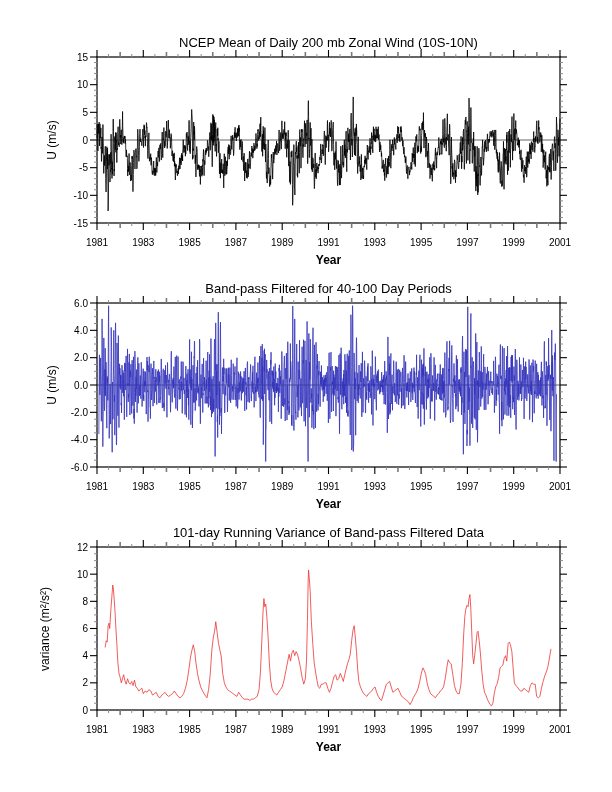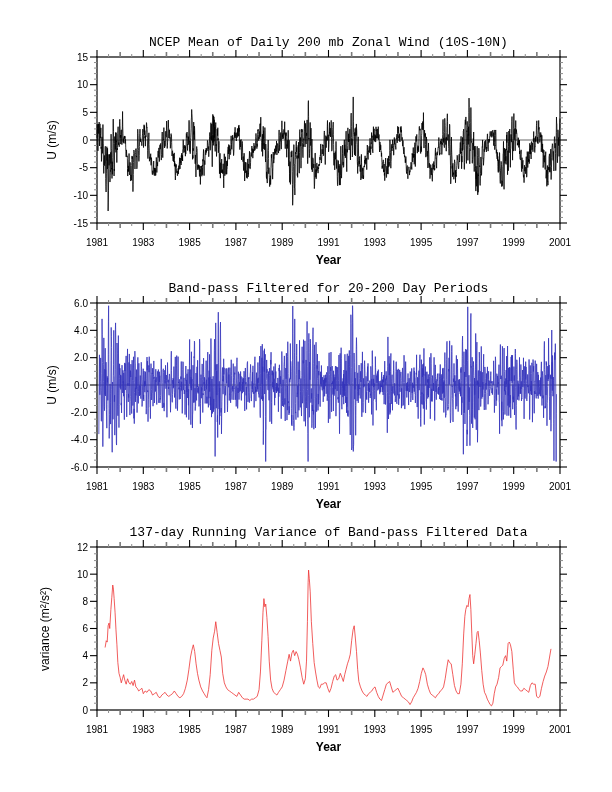--- a/index.html
+++ b/index.html
@@ -1,21 +1,21 @@
 <!DOCTYPE html>
 <html><head>
 <meta charset="utf-8">
 <style>
   html,body{margin:0;padding:0;background:#ffffff;}
   .page{position:relative;width:612px;height:792px;background:#ffffff;overflow:hidden;
         font-family:"Liberation Sans","DejaVu Sans",sans-serif;color:#000;}
   .fig{position:absolute;left:0;width:612px;}
   .fig svg{position:absolute;left:0;top:0;}
   .chart-title{position:absolute;left:97px;width:463px;top:7px;text-align:center;
-        font-size:13px;line-height:15px;color:#000;white-space:nowrap;font-family:Liberation Mono, monospace;}
+        font-size:13px;line-height:15px;color:#000;white-space:nowrap;}
   .xlab{position:absolute;left:97px;width:463px;text-align:center;font-size:12px;color:#000;font-weight:bold;}
   .ylab-box{position:absolute;width:18px;display:flex;align-items:center;justify-content:center;}
   .ylab-box span{display:block;transform:rotate(-90deg);white-space:nowrap;font-size:12px;color:#000;}
 </style>
 </head>
 <body>
 
 <div class="page">
 
   <div class="fig" id="fig0" style="top:28px;height:246px;">
@@ -346,21 +346,21 @@
         <text x="88" y="196.5" text-anchor="end" font-size="10" fill="#000">-6.0</text>
         <text x="88" y="169.16666666666666" text-anchor="end" font-size="10" fill="#000">-4.0</text>
         <text x="88" y="141.83333333333334" text-anchor="end" font-size="10" fill="#000">-2.0</text>
         <text x="88" y="114.5" text-anchor="end" font-size="10" fill="#000">0.0</text>
         <text x="88" y="87.16666666666667" text-anchor="end" font-size="10" fill="#000">2.0</text>
         <text x="88" y="59.833333333333314" text-anchor="end" font-size="10" fill="#000">4.0</text>
         <text x="88" y="32.5" text-anchor="end" font-size="10" fill="#000">6.0</text>
         <line x1="97" y1="111" x2="560" y2="111" stroke="#000" stroke-width="0.6"></line>
         <path d="M98.85 160.09L99.05 122.13L99.25 94.72L99.45 80.85L99.65 110.02L99.85 120.79L100.05 113.28L100.25 107.41L100.44 98.97L100.64 83.92L100.84 113.29L101.04 122.27L101.24 146.55L101.44 147.24L101.64 116.93L101.84 99.83L102.04 44.89L102.24 60.32L102.44 88.48L102.63 135.96L102.83 172.64L103.03 147.64L103.23 135.12L103.43 107.76L103.63 90.41L103.83 63.88L104.03 87.80L104.23 127.11L104.43 136.71L104.63 132.75L104.82 95.16L105.02 120.57L105.22 74.20L105.42 122.01L105.62 95.99L105.82 110.69L106.02 88.18L106.22 100.02L106.42 135.83L106.62 142.93L106.82 154.18L107.01 130.57L107.21 102.32L107.41 108.25L107.61 103.98L107.81 126.37L108.01 111.41L108.21 87.80L108.41 47.57L108.61 31.73L108.81 80.34L109.00 134.64L109.20 164.41L109.40 152.74L109.60 140.27L109.80 124.03L110.00 109.93L110.20 112.72L110.40 128.71L110.60 150.10L110.80 119.50L111.00 86.29L111.19 53.42L111.39 62.67L111.59 73.51L111.79 115.56L111.99 155.66L112.19 178.26L112.39 110.52L112.59 108.05L112.79 110.19L112.99 145.30L113.19 112.80L113.38 101.23L113.58 90.67L113.78 56.34L113.98 101.10L114.18 102.55L114.38 127.71L114.58 121.23L114.78 161.13L114.98 145.87L115.18 95.43L115.38 55.27L115.57 48.88L115.77 63.73L115.97 106.65L116.17 138.03L116.37 168.99L116.57 171.07L116.77 135.94L116.97 69.01L117.17 71.09L117.37 79.21L117.57 132.09L117.76 140.96L117.96 141.78L118.16 104.31L118.36 61.57L118.56 88.19L118.76 129.98L118.96 153.59L119.16 130.43L119.36 104.76L119.56 89.81L119.75 100.86L119.95 94.23L120.15 113.62L120.35 106.28L120.55 100.82L120.75 115.42L120.95 101.44L121.15 131.16L121.35 128.84L121.55 138.93L121.75 114.93L121.94 91.14L122.14 91.62L122.34 109.44L122.54 109.67L122.74 118.91L122.94 96.30L123.14 109.46L123.34 107.24L123.54 122.21L123.74 98.91L123.94 115.73L124.13 124.58L124.33 145.66L124.53 119.84L124.73 88.91L124.93 97.05L125.13 89.57L125.33 115.95L125.53 115.09L125.73 113.65L125.93 88.18L126.13 81.90L126.32 119.37L126.52 129.86L126.72 142.90L126.92 130.85L127.12 119.03L127.32 88.68L127.52 74.92L127.72 111.63L127.92 109.29L128.12 125.28L128.32 127.92L128.51 119.88L128.71 123.54L128.91 88.39L129.11 112.00L129.31 79.95L129.51 108.62L129.71 120.95L129.91 141.10L130.11 127.29L130.31 122.60L130.51 96.58L130.70 103.00L130.90 90.18L131.10 96.22L131.30 103.88L131.50 134.18L131.70 139.56L131.90 113.08L132.10 86.20L132.30 93.01L132.50 106.27L132.69 106.81L132.89 131.59L133.09 108.34L133.29 94.25L133.49 82.81L133.69 106.33L133.89 144.38L134.09 134.84L134.29 149.65L134.49 118.34L134.69 108.81L134.88 77.15L135.08 88.14L135.28 89.26L135.48 127.91L135.68 113.76L135.88 121.44L136.08 102.88L136.28 114.71L136.48 95.60L136.68 111.85L136.88 124.81L137.07 138.61L137.27 128.65L137.47 112.92L137.67 89.19L137.87 83.35L138.07 107.50L138.27 129.37L138.47 117.27L138.67 111.93L138.87 89.27L139.07 106.62L139.26 110.20L139.46 121.90L139.66 120.17L139.86 111.49L140.06 120.96L140.26 101.53L140.46 111.69L140.66 121.74L140.86 124.70L141.06 101.22L141.26 88.27L141.45 92.69L141.65 94.96L141.85 110.57L142.05 132.49L142.25 129.21L142.45 116.94L142.65 110.53L142.85 105.82L143.05 100.44L143.25 94.74L143.45 125.10L143.64 120.91L143.84 126.98L144.04 97.12L144.24 102.11L144.44 112.37L144.64 107.65L144.84 118.18L145.04 106.91L145.24 111.62L145.44 97.67L145.63 111.41L145.83 111.28L146.03 120.36L146.23 140.14L146.43 134.60L146.63 104.94L146.83 85.86L147.03 83.05L147.23 96.11L147.43 87.13L147.63 118.08L147.82 116.38L148.02 147.66L148.22 134.71L148.42 125.85L148.62 116.86L148.82 91.38L149.02 98.20L149.22 82.70L149.42 92.91L149.62 93.50L149.82 109.11L150.01 133.05L150.21 133.67L150.41 144.64L150.61 122.89L150.81 100.60L151.01 89.63L151.21 97.20L151.41 115.49L151.61 125.96L151.81 119.20L152.01 118.59L152.20 99.12L152.40 99.90L152.60 94.21L152.80 119.01L153.00 132.20L153.20 127.31L153.40 102.66L153.60 100.87L153.80 86.93L154.00 104.76L154.20 102.80L154.39 128.98L154.59 126.98L154.79 110.92L154.99 105.53L155.19 107.10L155.39 117.56L155.59 115.02L155.79 95.23L155.99 108.11L156.19 103.28L156.38 117.80L156.58 126.81L156.78 130.53L156.98 112.02L157.18 107.38L157.38 97.40L157.58 98.71L157.78 100.98L157.98 111.28L158.18 108.50L158.38 95.52L158.57 115.08L158.77 128.87L158.97 124.45L159.17 121.06L159.37 97.75L159.57 107.93L159.77 101.69L159.97 128.90L160.17 124.14L160.37 125.42L160.57 121.59L160.76 106.93L160.96 96.84L161.16 84.89L161.36 85.15L161.56 95.29L161.76 110.72L161.96 122.08L162.16 127.92L162.36 134.03L162.56 120.06L162.76 108.20L162.95 96.18L163.15 95.70L163.35 94.78L163.55 98.72L163.75 133.38L163.95 128.92L164.15 137.15L164.35 129.38L164.55 105.55L164.75 96.28L164.95 106.30L165.14 109.54L165.34 104.11L165.54 91.29L165.74 106.65L165.94 114.73L166.14 103.19L166.34 101.05L166.54 106.25L166.74 128.98L166.94 143.31L167.14 126.08L167.33 108.48L167.53 88.57L167.73 101.45L167.93 105.83L168.13 108.52L168.33 105.77L168.53 114.97L168.73 113.13L168.93 120.16L169.13 121.27L169.32 100.15L169.52 99.98L169.72 102.74L169.92 108.68L170.12 117.11L170.32 123.46L170.52 138.24L170.72 128.00L170.92 112.19L171.12 83.53L171.32 77.23L171.51 96.73L171.71 111.47L171.91 119.71L172.11 127.35L172.31 128.31L172.51 120.58L172.71 106.14L172.91 109.78L173.11 104.09L173.31 114.22L173.51 105.08L173.70 113.06L173.90 92.60L174.10 115.57L174.30 118.69L174.50 123.47L174.70 118.16L174.90 105.28L175.10 94.39L175.30 82.89L175.50 118.03L175.70 131.88L175.89 134.64L176.09 119.08L176.29 107.05L176.49 91.78L176.69 81.59L176.89 101.02L177.09 113.83L177.29 131.16L177.49 136.62L177.69 124.05L177.89 113.78L178.08 82.63L178.28 102.37L178.48 108.91L178.68 107.94L178.88 115.30L179.08 113.50L179.28 125.43L179.48 105.66L179.68 105.26L179.88 106.03L180.07 119.56L180.27 125.04L180.47 113.60L180.67 106.36L180.87 102.53L181.07 105.13L181.27 87.50L181.47 116.43L181.67 107.72L181.87 118.84L182.07 123.96L182.26 139.38L182.46 129.01L182.66 95.22L182.86 87.66L183.06 88.66L183.26 88.52L183.46 116.17L183.66 115.92L183.86 110.18L184.06 103.83L184.26 119.96L184.45 116.26L184.65 117.19L184.85 116.63L185.05 140.63L185.25 112.48L185.45 107.81L185.65 100.53L185.85 92.01L186.05 107.71L186.25 108.02L186.45 143.26L186.64 105.91L186.84 117.93L187.04 99.74L187.24 118.77L187.44 123.97L187.64 110.33L187.84 97.70L188.04 95.29L188.24 97.50L188.44 131.25L188.64 115.24L188.83 145.70L189.03 120.89L189.23 109.45L189.43 91.37L189.63 65.45L189.83 109.93L190.03 100.15L190.23 95.50L190.43 104.71L190.63 116.90L190.83 150.66L191.02 103.15L191.22 113.98L191.42 77.76L191.62 116.17L191.82 107.10L192.02 105.23L192.22 124.04L192.42 154.02L192.62 140.95L192.82 137.17L193.01 91.21L193.21 106.28L193.41 108.76L193.61 128.67L193.81 106.98L194.01 82.56L194.21 83.83L194.41 67.17L194.61 68.83L194.81 128.41L195.01 114.10L195.20 136.55L195.40 132.75L195.60 132.09L195.80 120.57L196.00 99.02L196.20 118.91L196.40 122.94L196.60 126.42L196.80 99.47L197.00 92.81L197.20 103.85L197.39 113.03L197.59 86.26L197.79 118.44L197.99 113.94L198.19 119.57L198.39 112.46L198.59 113.77L198.79 119.61L198.99 132.41L199.19 128.73L199.39 97.06L199.58 65.17L199.78 69.62L199.98 103.39L200.18 135.81L200.38 149.78L200.58 129.54L200.78 103.68L200.98 100.64L201.18 103.63L201.38 124.22L201.58 113.44L201.77 116.41L201.97 102.46L202.17 89.92L202.37 105.21L202.57 113.90L202.77 138.53L202.97 119.35L203.17 121.09L203.37 100.67L203.57 84.14L203.77 98.39L203.96 110.32L204.16 108.01L204.36 116.75L204.56 103.26L204.76 117.07L204.96 117.34L205.16 129.44L205.36 121.20L205.56 114.80L205.76 106.97L205.95 103.48L206.15 86.68L206.35 115.33L206.55 105.75L206.75 129.39L206.95 122.70L207.15 129.38L207.35 100.04L207.55 89.97L207.75 78.09L207.95 97.99L208.14 125.54L208.34 133.34L208.54 132.10L208.74 103.51L208.94 124.19L209.14 96.68L209.34 111.91L209.54 80.30L209.74 117.61L209.94 102.91L210.14 131.27L210.33 122.77L210.53 136.07L210.73 106.65L210.93 64.52L211.13 80.09L211.33 113.72L211.53 143.11L211.73 106.90L211.93 105.00L212.13 106.42L212.33 118.98L212.52 139.44L212.72 113.93L212.92 107.65L213.12 102.24L213.32 113.22L213.52 137.75L213.72 124.91L213.92 135.37L214.12 118.99L214.32 76.34L214.52 65.20L214.71 68.55L214.91 125.18L215.11 182.44L215.31 128.91L215.51 116.09L215.71 48.89L215.91 96.17L216.11 90.54L216.31 134.24L216.51 118.69L216.70 96.72L216.90 121.10L217.10 90.15L217.30 147.93L217.50 141.34L217.70 163.53L217.90 107.85L218.10 66.86L218.30 38.19L218.50 88.87L218.70 118.24L218.89 133.56L219.09 135.14L219.29 107.33L219.49 150.60L219.69 113.89L219.89 141.98L220.09 90.31L220.29 54.51L220.49 48.04L220.69 83.22L220.89 103.06L221.08 138.44L221.28 134.02L221.48 159.90L221.68 143.69L221.88 127.75L222.08 119.81L222.28 98.88L222.48 93.50L222.68 106.80L222.88 105.47L223.08 120.19L223.27 101.91L223.47 107.36L223.67 84.79L223.87 100.45L224.07 93.77L224.27 113.67L224.47 119.16L224.67 138.92L224.87 137.27L225.07 112.07L225.27 112.33L225.46 120.23L225.66 121.30L225.86 94.96L226.06 94.43L226.26 104.73L226.46 106.34L226.66 109.37L226.86 94.44L227.06 113.83L227.26 126.48L227.46 137.91L227.65 131.52L227.85 105.30L228.05 98.89L228.25 98.00L228.45 93.72L228.65 113.21L228.85 100.57L229.05 110.20L229.25 126.52L229.45 119.87L229.64 120.35L229.84 93.61L230.04 97.44L230.24 113.78L230.44 123.90L230.64 128.80L230.84 106.37L231.04 97.78L231.24 85.74L231.44 101.27L231.64 116.21L231.83 119.68L232.03 125.66L232.23 113.72L232.43 114.64L232.63 111.87L232.83 117.41L233.03 108.51L233.23 89.64L233.43 103.48L233.63 115.24L233.83 125.84L234.02 114.34L234.22 114.83L234.42 106.88L234.62 98.70L234.82 100.39L235.02 92.43L235.22 118.52L235.42 120.91L235.62 125.72L235.82 123.20L236.02 112.21L236.21 132.44L236.41 110.55L236.61 103.99L236.81 88.45L237.01 83.78L237.21 105.94L237.41 110.23L237.61 134.38L237.81 130.79L238.01 113.90L238.21 119.02L238.40 97.73L238.60 102.04L238.80 105.33L239.00 125.55L239.20 114.14L239.40 109.32L239.60 108.27L239.80 117.75L240.00 99.64L240.20 116.01L240.39 116.72L240.59 97.49L240.79 104.47L240.99 102.27L241.19 121.87L241.39 126.44L241.59 115.37L241.79 109.46L241.99 103.37L242.19 110.38L242.39 119.18L242.58 108.05L242.78 115.73L242.98 104.72L243.18 110.74L243.38 117.82L243.58 104.20L243.78 109.54L243.98 97.16L244.18 97.89L244.38 106.19L244.58 127.84L244.77 136.93L244.97 118.12L245.17 103.64L245.37 93.97L245.57 103.47L245.77 110.27L245.97 108.16L246.17 121.36L246.37 112.84L246.57 135.39L246.77 114.97L246.96 114.03L247.16 90.25L247.36 88.34L247.56 87.56L247.76 108.63L247.96 127.87L248.16 125.63L248.36 118.83L248.56 103.82L248.76 105.12L248.96 103.10L249.15 118.38L249.35 128.67L249.55 124.20L249.75 124.07L249.95 113.25L250.15 99.53L250.35 98.06L250.55 90.41L250.75 95.53L250.95 100.97L251.15 115.54L251.34 127.10L251.54 120.44L251.74 119.86L251.94 114.22L252.14 107.31L252.34 115.00L252.54 98.23L252.74 118.18L252.94 91.80L253.14 110.27L253.33 109.74L253.53 117.59L253.73 119.88L253.93 117.60L254.13 133.38L254.33 126.35L254.53 111.70L254.73 87.67L254.93 82.76L255.13 101.96L255.33 108.87L255.52 118.39L255.72 112.70L255.92 127.10L256.12 115.75L256.32 117.47L256.52 98.65L256.72 112.07L256.92 111.80L257.12 117.64L257.32 116.55L257.52 104.67L257.71 115.12L257.91 88.51L258.11 108.81L258.31 103.73L258.51 120.08L258.71 120.03L258.91 119.81L259.11 123.47L259.31 100.33L259.51 82.14L259.71 92.77L259.90 123.08L260.10 140.06L260.30 143.65L260.50 112.66L260.70 99.73L260.90 72.07L261.10 108.43L261.30 121.73L261.50 125.16L261.70 120.43L261.90 83.76L262.09 109.94L262.29 70.17L262.49 126.75L262.69 92.72L262.89 125.12L263.09 122.54L263.29 170.65L263.49 156.45L263.69 86.29L263.89 86.15L264.08 76.57L264.28 97.69L264.48 74.74L264.68 120.04L264.88 88.88L265.08 83.70L265.28 80.26L265.48 142.79L265.68 187.53L265.88 155.61L266.08 155.55L266.27 106.39L266.47 104.05L266.67 85.95L266.87 98.70L267.07 95.19L267.27 98.68L267.47 99.63L267.67 111.55L267.87 115.62L268.07 116.19L268.27 110.45L268.46 97.54L268.66 108.92L268.86 117.57L269.06 126.32L269.26 99.60L269.46 94.10L269.66 101.59L269.86 147.72L270.06 145.91L270.26 117.88L270.46 109.16L270.65 85.97L270.85 90.39L271.05 78.20L271.25 111.47L271.45 128.43L271.65 149.83L271.85 125.79L272.05 96.46L272.25 101.18L272.45 97.11L272.65 113.29L272.84 107.85L273.04 115.32L273.24 113.71L273.44 98.58L273.64 117.89L273.84 92.48L274.04 111.67L274.24 118.31L274.44 119.47L274.64 131.24L274.84 104.68L275.03 123.90L275.23 89.57L275.43 103.19L275.63 104.55L275.83 97.49L276.03 116.44L276.23 112.99L276.43 118.94L276.63 108.98L276.83 118.08L277.02 116.44L277.22 111.67L277.42 109.71L277.62 116.90L277.82 103.96L278.02 107.70L278.22 118.09L278.42 137.78L278.62 113.72L278.82 122.66L279.02 94.03L279.21 97.16L279.41 90.76L279.61 108.61L279.81 119.04L280.01 96.46L280.21 104.10L280.41 110.07L280.61 102.32L280.81 109.91L281.01 120.57L281.21 144.73L281.40 129.99L281.60 113.71L281.80 77.51L282.00 86.78L282.20 117.26L282.40 131.97L282.60 126.42L282.80 112.16L283.00 105.81L283.20 107.54L283.40 128.71L283.59 132.77L283.79 103.74L283.99 90.71L284.19 87.64L284.39 81.92L284.59 92.38L284.79 130.64L284.99 124.36L285.19 146.98L285.39 125.21L285.59 110.07L285.78 94.02L285.98 104.80L286.18 104.52L286.38 79.16L286.58 109.46L286.78 113.23L286.98 146.08L287.18 111.76L287.38 136.17L287.58 82.27L287.78 67.71L287.97 79.18L288.17 99.34L288.37 128.76L288.57 127.46L288.77 136.66L288.97 140.95L289.17 132.31L289.37 139.23L289.57 104.62L289.77 108.18L289.96 103.58L290.16 102.94L290.36 69.53L290.56 105.28L290.76 87.34L290.96 91.57L291.16 97.31L291.36 134.71L291.56 150.60L291.76 141.05L291.96 151.88L292.15 129.02L292.35 110.92L292.55 85.26L292.75 31.98L292.95 59.57L293.15 91.11L293.35 140.75L293.55 146.37L293.75 153.98L293.95 156.51L294.15 153.41L294.34 96.10L294.54 78.77L294.74 44.93L294.94 83.04L295.14 105.14L295.34 129.35L295.54 139.08L295.74 137.90L295.94 145.70L296.14 123.27L296.34 100.43L296.53 81.54L296.73 69.97L296.93 92.68L297.13 123.15L297.33 118.79L297.53 119.98L297.73 111.53L297.93 143.43L298.13 87.61L298.33 108.55L298.53 109.08L298.72 126.52L298.92 136.31L299.12 95.96L299.32 105.08L299.52 66.29L299.72 97.08L299.92 96.91L300.12 121.56L300.32 133.40L300.52 117.51L300.71 109.34L300.91 104.51L301.11 115.09L301.31 135.53L301.51 142.06L301.71 111.56L301.91 101.27L302.11 72.74L302.31 117.79L302.51 129.20L302.71 127.35L302.90 120.01L303.10 86.41L303.30 89.32L303.50 65.70L303.70 115.50L303.90 133.34L304.10 147.35L304.30 130.88L304.50 104.92L304.70 89.19L304.90 66.83L305.09 103.07L305.29 122.35L305.49 152.23L305.69 123.16L305.89 108.32L306.09 85.97L306.29 117.66L306.49 127.29L306.69 134.02L306.89 76.68L307.09 47.39L307.28 92.15L307.48 115.67L307.68 145.25L307.88 159.45L308.08 187.53L308.28 136.10L308.48 121.28L308.68 68.61L308.88 59.36L309.08 78.47L309.28 143.32L309.47 142.96L309.67 87.99L309.87 105.72L310.07 91.44L310.27 65.10L310.47 69.25L310.67 88.84L310.87 128.64L311.07 118.10L311.27 114.36L311.47 124.55L311.66 119.28L311.86 153.75L312.06 149.25L312.26 131.07L312.46 137.02L312.66 74.92L312.86 60.22L313.06 53.73L313.26 89.42L313.46 140.41L313.65 135.85L313.85 155.22L314.05 124.36L314.25 96.08L314.45 70.83L314.65 92.26L314.85 105.06L315.05 122.69L315.25 136.47L315.45 153.94L315.65 129.11L315.84 95.11L316.04 68.21L316.24 98.87L316.44 123.78L316.64 137.68L316.84 128.13L317.04 91.40L317.24 94.65L317.44 80.01L317.64 104.50L317.84 106.24L318.03 136.38L318.23 119.96L318.43 130.17L318.63 97.00L318.83 101.30L319.03 87.12L319.23 110.38L319.43 111.81L319.63 117.04L319.83 126.39L320.03 132.29L320.22 132.67L320.42 110.97L320.62 97.75L320.82 110.07L321.02 100.85L321.22 112.47L321.42 91.49L321.62 101.92L321.82 111.28L322.02 114.46L322.22 116.23L322.41 103.13L322.61 108.88L322.81 117.30L323.01 118.14L323.21 127.87L323.41 123.37L323.61 106.02L323.81 115.15L324.01 101.27L324.21 114.77L324.40 104.68L324.60 122.28L324.80 109.56L325.00 104.35L325.20 112.20L325.40 103.54L325.60 100.75L325.80 108.50L326.00 103.63L326.20 119.81L326.40 100.48L326.59 98.38L326.79 98.96L326.99 101.93L327.19 126.76L327.39 123.52L327.59 119.95L327.79 92.23L327.99 101.82L328.19 121.65L328.39 148.86L328.59 124.70L328.78 106.19L328.98 80.20L329.18 78.74L329.38 100.58L329.58 121.07L329.78 144.72L329.98 144.69L330.18 124.20L330.38 113.81L330.58 93.10L330.78 96.88L330.97 78.09L331.17 102.40L331.37 119.88L331.57 137.82L331.77 109.12L331.97 110.19L332.17 92.07L332.37 109.97L332.57 107.48L332.77 117.98L332.97 120.50L333.16 114.00L333.36 137.03L333.56 96.76L333.76 119.98L333.96 100.53L334.16 121.62L334.36 110.66L334.56 105.24L334.76 105.60L334.96 103.22L335.16 115.19L335.35 92.83L335.55 92.05L335.75 127.05L335.95 142.16L336.15 132.24L336.35 106.58L336.55 92.68L336.75 95.28L336.95 105.74L337.15 116.98L337.34 101.05L337.54 95.80L337.74 93.20L337.94 125.23L338.14 123.16L338.34 128.74L338.54 106.43L338.74 99.93L338.94 81.02L339.14 109.02L339.34 141.70L339.53 159.71L339.73 137.62L339.93 112.41L340.13 79.36L340.33 89.36L340.53 120.32L340.73 120.79L340.93 87.70L341.13 73.69L341.33 84.55L341.53 112.11L341.72 132.47L341.92 135.23L342.12 117.66L342.32 107.51L342.52 113.91L342.72 114.56L342.92 123.12L343.12 104.34L343.32 121.34L343.52 100.10L343.72 130.15L343.91 96.03L344.11 117.25L344.31 109.91L344.51 121.75L344.71 103.93L344.91 80.28L345.11 101.49L345.31 109.33L345.51 128.90L345.71 117.49L345.91 86.88L346.10 111.76L346.30 96.73L346.50 138.77L346.70 123.12L346.90 132.74L347.10 81.75L347.30 79.75L347.50 109.20L347.70 141.70L347.90 136.54L348.10 142.67L348.29 110.53L348.49 90.89L348.69 81.85L348.89 108.25L349.09 110.59L349.29 76.40L349.49 92.24L349.69 116.03L349.89 141.74L350.09 150.98L350.28 160.97L350.48 130.99L350.68 80.79L350.88 40.74L351.08 49.62L351.28 93.43L351.48 111.34L351.68 175.99L351.88 173.81L352.08 173.84L352.28 108.38L352.47 31.73L352.67 31.73L352.87 48.66L353.07 115.83L353.27 177.45L353.47 172.83L353.67 170.53L353.87 126.54L354.07 78.99L354.27 88.63L354.47 98.82L354.66 125.18L354.86 97.99L355.06 115.31L355.26 104.27L355.46 131.74L355.66 161.29L355.86 141.45L356.06 116.19L356.26 75.53L356.46 63.63L356.66 72.19L356.85 96.41L357.05 126.89L357.25 125.89L357.45 117.32L357.65 99.10L357.85 98.78L358.05 119.91L358.25 128.88L358.45 124.08L358.65 110.40L358.85 121.35L359.04 91.07L359.24 104.51L359.44 113.40L359.64 114.85L359.84 114.70L360.04 113.62L360.24 124.48L360.44 98.51L360.64 97.31L360.84 107.97L361.03 107.58L361.23 89.17L361.43 105.38L361.63 132.05L361.83 142.83L362.03 119.59L362.23 95.50L362.43 77.86L362.63 95.18L362.83 128.29L363.03 138.41L363.22 128.58L363.42 113.96L363.62 104.34L363.82 113.24L364.02 110.34L364.22 112.14L364.42 90.61L364.62 86.70L364.82 92.82L365.02 99.72L365.22 123.62L365.41 138.11L365.61 139.04L365.81 106.46L366.01 102.32L366.21 103.61L366.41 124.73L366.61 118.09L366.81 125.72L367.01 111.88L367.21 99.11L367.41 97.70L367.60 92.61L367.80 107.16L368.00 89.37L368.20 116.84L368.40 109.06L368.60 128.72L368.80 110.13L369.00 112.42L369.20 116.25L369.40 114.31L369.60 118.03L369.79 106.58L369.99 120.72L370.19 124.06L370.39 119.83L370.59 121.39L370.79 92.37L370.99 95.60L371.19 101.66L371.39 116.26L371.59 140.38L371.79 104.92L371.98 111.58L372.18 76.94L372.38 76.65L372.58 90.37L372.78 117.65L372.98 151.44L373.18 127.24L373.38 126.02L373.58 104.82L373.78 113.08L373.97 100.83L374.17 112.10L374.37 109.59L374.57 116.40L374.77 125.17L374.97 119.52L375.17 109.10L375.37 82.62L375.57 93.53L375.77 100.41L375.97 128.04L376.16 128.40L376.36 136.28L376.56 123.97L376.76 101.55L376.96 108.86L377.16 99.62L377.36 106.28L377.56 97.37L377.76 116.35L377.96 113.89L378.16 99.61L378.35 95.66L378.55 108.68L378.75 115.29L378.95 112.62L379.15 107.10L379.35 110.11L379.55 119.24L379.75 120.19L379.95 116.08L380.15 116.49L380.35 109.61L380.54 118.30L380.74 106.70L380.94 112.86L381.14 110.95L381.34 113.07L381.54 99.56L381.74 98.12L381.94 111.28L382.14 117.27L382.34 118.01L382.54 105.52L382.73 115.54L382.93 111.50L383.13 120.94L383.33 102.94L383.53 108.24L383.73 100.93L383.93 113.38L384.13 130.15L384.33 118.31L384.53 98.83L384.72 87.10L384.92 102.39L385.12 118.33L385.32 121.19L385.52 130.53L385.72 104.61L385.92 110.73L386.12 97.34L386.32 105.38L386.52 101.78L386.72 107.46L386.91 119.53L387.11 130.57L387.31 158.79L387.51 118.39L387.71 92.41L387.91 62.92L388.11 87.04L388.31 110.01L388.51 145.00L388.71 125.69L388.91 121.13L389.10 82.16L389.30 101.08L389.50 89.67L389.70 121.67L389.90 140.49L390.10 129.12L390.30 138.45L390.50 97.20L390.70 83.94L390.90 79.40L391.10 111.15L391.29 129.94L391.49 117.50L391.69 107.83L391.89 104.44L392.09 100.69L392.29 118.52L392.49 136.25L392.69 114.12L392.89 112.15L393.09 119.51L393.29 111.78L393.48 96.32L393.68 86.58L393.88 94.69L394.08 108.31L394.28 118.01L394.48 121.36L394.68 109.26L394.88 116.28L395.08 116.90L395.28 127.95L395.48 124.53L395.67 121.88L395.87 97.56L396.07 88.72L396.27 87.69L396.47 97.13L396.67 127.73L396.87 129.79L397.07 114.68L397.27 95.90L397.47 109.03L397.66 121.28L397.86 105.51L398.06 99.83L398.26 94.86L398.46 123.83L398.66 130.82L398.86 124.82L399.06 120.10L399.26 124.59L399.46 113.34L399.66 95.85L399.85 105.00L400.05 117.85L400.25 104.28L400.45 100.96L400.65 99.20L400.85 97.90L401.05 98.56L401.25 106.56L401.45 134.15L401.65 114.31L401.85 132.21L402.04 112.94L402.24 110.62L402.44 94.77L402.64 93.92L402.84 108.49L403.04 125.19L403.24 131.39L403.44 128.90L403.64 108.37L403.84 96.04L404.04 81.22L404.23 89.04L404.43 108.53L404.63 132.92L404.83 135.08L405.03 132.16L405.23 112.03L405.43 103.02L405.63 87.64L405.83 98.75L406.03 113.40L406.23 116.94L406.42 109.21L406.62 110.63L406.82 123.48L407.02 112.11L407.22 116.19L407.42 108.04L407.62 117.13L407.82 103.54L408.02 99.48L408.22 108.98L408.42 113.72L408.61 131.06L408.81 113.30L409.01 104.28L409.21 104.25L409.41 107.94L409.61 118.06L409.81 114.57L410.01 111.89L410.21 97.59L410.41 99.87L410.60 107.68L410.80 127.99L411.00 124.48L411.20 121.51L411.40 102.93L411.60 94.45L411.80 94.38L412.00 108.28L412.20 118.94L412.40 110.77L412.60 108.69L412.79 125.98L412.99 110.98L413.19 110.61L413.39 112.36L413.59 112.63L413.79 113.74L413.99 93.58L414.19 117.63L414.39 97.06L414.59 117.64L414.79 118.42L414.98 119.95L415.18 120.34L415.38 128.96L415.58 121.58L415.78 103.67L415.98 103.04L416.18 98.72L416.38 100.45L416.58 80.80L416.78 109.23L416.98 115.61L417.17 133.05L417.37 119.59L417.57 103.26L417.77 114.39L417.97 115.89L418.17 144.67L418.37 114.87L418.57 103.41L418.77 99.26L418.97 96.65L419.17 116.16L419.36 94.75L419.56 93.07L419.76 84.83L419.96 80.73L420.16 108.80L420.36 121.64L420.56 144.44L420.76 152.50L420.96 142.29L421.16 110.64L421.35 85.64L421.55 90.31L421.75 130.25L421.95 118.42L422.15 119.98L422.35 94.32L422.55 102.96L422.75 90.37L422.95 130.62L423.15 119.84L423.35 134.64L423.54 89.50L423.74 101.26L423.94 74.37L424.14 113.44L424.34 150.58L424.54 127.97L424.74 126.72L424.94 100.72L425.14 101.33L425.34 92.51L425.54 96.69L425.73 111.37L425.93 98.10L426.13 108.41L426.33 135.59L426.53 130.56L426.73 107.79L426.93 97.67L427.13 99.83L427.33 108.55L427.53 105.42L427.73 124.51L427.92 111.12L428.12 120.94L428.32 100.41L428.52 123.11L428.72 105.12L428.92 109.03L429.12 113.94L429.32 112.31L429.52 102.64L429.72 83.34L429.92 94.05L430.11 127.28L430.31 144.80L430.51 134.38L430.71 117.17L430.91 79.23L431.11 89.40L431.31 103.56L431.51 118.90L431.71 127.19L431.91 114.84L432.11 127.52L432.30 115.50L432.50 101.52L432.70 104.58L432.90 113.60L433.10 116.58L433.30 111.86L433.50 109.04L433.70 116.87L433.90 93.50L434.10 83.30L434.29 103.06L434.49 124.81L434.69 146.54L434.89 127.61L435.09 104.44L435.29 90.89L435.49 102.37L435.69 108.97L435.89 117.81L436.09 106.98L436.29 125.67L436.48 112.42L436.68 112.86L436.88 105.32L437.08 107.05L437.28 101.71L437.48 99.68L437.68 106.53L437.88 119.74L438.08 115.99L438.28 114.24L438.48 120.55L438.67 112.98L438.87 116.02L439.07 99.52L439.27 102.52L439.47 105.46L439.67 125.08L439.87 121.16L440.07 100.43L440.27 90.46L440.47 104.14L440.67 125.98L440.86 123.80L441.06 110.33L441.26 100.36L441.46 101.80L441.66 125.85L441.86 124.31L442.06 126.66L442.26 104.17L442.46 119.58L442.66 94.63L442.86 104.72L443.05 93.94L443.25 104.69L443.45 118.48L443.65 108.26L443.85 138.48L444.05 106.44L444.25 123.83L444.45 93.68L444.65 92.79L444.85 78.56L445.04 89.49L445.24 123.43L445.44 127.90L445.64 143.42L445.84 140.65L446.04 140.91L446.24 122.92L446.44 105.89L446.64 85.29L446.84 68.25L447.04 67.31L447.23 95.98L447.43 132.24L447.63 133.19L447.83 136.33L448.03 133.17L448.23 134.51L448.43 130.46L448.63 94.98L448.83 97.34L449.03 83.80L449.23 110.58L449.42 95.77L449.62 66.84L449.82 82.96L450.02 100.84L450.22 138.75L450.42 148.81L450.62 146.22L450.82 146.18L451.02 127.96L451.22 121.80L451.42 95.97L451.61 77.40L451.81 71.34L452.01 80.42L452.21 112.72L452.41 111.68L452.61 124.57L452.81 133.58L453.01 147.93L453.21 125.49L453.41 104.64L453.61 107.91L453.80 98.36L454.00 89.42L454.20 100.32L454.40 107.98L454.60 118.99L454.80 101.34L455.00 112.17L455.20 106.92L455.40 122.29L455.60 120.26L455.80 135.18L455.99 114.79L456.19 95.49L456.39 81.41L456.59 100.41L456.79 132.25L456.99 127.21L457.19 104.08L457.39 85.15L457.59 94.22L457.79 112.34L457.98 124.25L458.18 137.62L458.38 118.54L458.58 107.17L458.78 105.78L458.98 112.77L459.18 115.50L459.38 105.20L459.58 117.42L459.78 108.88L459.98 111.44L460.17 119.90L460.37 113.45L460.57 122.24L460.77 94.51L460.97 98.62L461.17 93.12L461.37 106.30L461.57 140.90L461.77 123.11L461.97 128.78L462.17 84.62L462.36 67.36L462.56 62.11L462.76 82.46L462.96 136.00L463.16 154.79L463.36 180.27L463.56 139.51L463.76 89.75L463.96 77.69L464.16 90.70L464.36 138.73L464.55 97.93L464.75 136.20L464.95 149.98L465.15 136.05L465.35 106.09L465.55 77.17L465.75 74.99L465.95 102.93L466.15 92.51L466.35 88.61L466.55 75.87L466.74 108.76L466.94 172.02L467.14 155.82L467.34 160.25L467.54 86.54L467.74 32.87L467.94 77.09L468.14 103.71L468.34 135.86L468.54 114.13L468.74 107.89L468.93 101.22L469.13 127.85L469.33 113.40L469.53 135.21L469.73 141.34L469.93 171.65L470.13 148.80L470.33 108.72L470.53 89.14L470.73 44.02L470.92 39.43L471.12 93.37L471.32 92.40L471.52 149.65L471.72 142.04L471.92 116.90L472.12 83.24L472.32 93.73L472.52 135.86L472.72 153.95L472.92 128.53L473.11 104.00L473.31 90.64L473.51 87.48L473.71 93.72L473.91 101.49L474.11 122.23L474.31 143.61L474.51 104.01L474.71 120.71L474.91 107.33L475.11 145.35L475.30 113.29L475.50 95.87L475.70 59.46L475.90 92.78L476.10 145.38L476.30 155.82L476.50 89.72L476.70 76.58L476.90 68.13L477.10 110.97L477.30 106.96L477.49 168.27L477.69 157.53L477.89 106.44L478.09 111.45L478.29 96.43L478.49 124.30L478.69 108.47L478.89 136.10L479.09 113.80L479.29 78.12L479.49 84.18L479.68 102.18L479.88 112.11L480.08 113.01L480.28 97.26L480.48 112.99L480.68 132.53L480.88 128.70L481.08 119.36L481.28 72.40L481.48 105.97L481.67 113.77L481.87 124.67L482.07 113.43L482.27 98.18L482.47 115.95L482.67 122.89L482.87 108.17L483.07 115.57L483.27 100.24L483.47 90.38L483.67 80.19L483.86 109.68L484.06 133.59L484.26 135.96L484.46 133.81L484.66 119.36L484.86 92.95L485.06 94.71L485.26 104.38L485.46 117.35L485.66 119.64L485.86 135.74L486.05 109.02L486.25 115.57L486.45 99.52L486.65 111.33L486.85 107.05L487.05 106.59L487.25 98.64L487.45 92.87L487.65 105.14L487.85 118.70L488.05 130.29L488.24 125.62L488.44 105.29L488.64 97.24L488.84 105.20L489.04 111.73L489.24 106.67L489.44 114.48L489.64 121.87L489.84 116.92L490.04 116.10L490.24 115.56L490.43 112.51L490.63 101.47L490.83 97.63L491.03 108.95L491.23 107.94L491.43 107.29L491.63 110.48L491.83 119.12L492.03 116.66L492.23 114.08L492.43 120.65L492.62 114.44L492.82 107.18L493.02 109.00L493.22 111.16L493.42 109.03L493.62 86.84L493.82 96.64L494.02 106.99L494.22 121.55L494.42 138.65L494.61 125.38L494.81 124.41L495.01 114.90L495.21 103.18L495.41 82.78L495.61 86.35L495.81 116.98L496.01 131.89L496.21 123.44L496.41 115.44L496.61 126.47L496.80 99.71L497.00 99.82L497.20 113.27L497.40 110.93L497.60 101.86L497.80 104.40L498.00 104.63L498.20 120.70L498.40 108.24L498.60 109.74L498.80 96.03L498.99 90.66L499.19 127.65L499.39 128.88L499.59 159.76L499.79 128.42L499.99 103.32L500.19 82.97L500.39 70.52L500.59 104.80L500.79 104.47L500.99 105.04L501.18 102.83L501.38 101.70L501.58 146.35L501.78 127.75L501.98 152.22L502.18 90.78L502.38 72.31L502.58 74.16L502.78 102.60L502.98 135.67L503.18 137.37L503.37 145.44L503.57 137.78L503.77 121.93L503.97 75.95L504.17 74.07L504.37 97.37L504.57 117.18L504.77 107.35L504.97 140.55L505.17 116.38L505.36 120.77L505.56 111.87L505.76 104.43L505.96 112.94L506.16 96.07L506.36 110.12L506.56 82.12L506.76 116.31L506.96 141.70L507.16 117.47L507.36 91.16L507.55 72.04L507.75 96.17L507.95 131.64L508.15 106.06L508.35 121.66L508.55 93.86L508.75 141.63L508.95 109.81L509.15 124.22L509.35 133.31L509.55 93.29L509.74 107.12L509.94 93.55L510.14 129.30L510.34 121.12L510.54 133.65L510.74 143.83L510.94 124.97L511.14 82.88L511.34 106.92L511.54 81.18L511.74 94.58L511.93 101.34L512.13 108.82L512.33 107.11L512.53 81.16L512.73 135.21L512.93 110.61L513.13 125.19L513.33 122.62L513.53 128.24L513.73 112.02L513.93 92.60L514.12 106.66L514.32 101.38L514.52 140.99L514.72 132.47L514.92 117.82L515.12 79.77L515.32 75.02L515.52 79.62L515.72 113.47L515.92 151.92L516.12 155.50L516.31 131.68L516.51 95.76L516.71 85.89L516.91 85.81L517.11 88.64L517.31 105.27L517.51 125.65L517.71 123.60L517.91 107.37L518.11 106.82L518.30 112.38L518.50 122.30L518.70 109.77L518.90 126.40L519.10 123.19L519.30 109.67L519.50 83.39L519.70 101.88L519.90 103.61L520.10 119.92L520.30 113.27L520.49 112.79L520.69 119.54L520.89 90.47L521.09 115.03L521.29 107.32L521.49 126.93L521.69 124.33L521.89 124.99L522.09 123.31L522.29 111.22L522.49 96.01L522.68 103.33L522.88 112.90L523.08 105.94L523.28 102.28L523.48 83.81L523.68 106.66L523.88 114.66L524.08 144.87L524.28 124.87L524.48 109.65L524.68 92.32L524.87 103.48L525.07 124.58L525.27 120.44L525.47 116.07L525.67 87.66L525.87 105.49L526.07 92.94L526.27 104.74L526.47 109.40L526.67 125.70L526.87 126.90L527.06 123.58L527.26 116.01L527.46 109.10L527.66 100.43L527.86 113.07L528.06 111.28L528.26 113.75L528.46 119.27L528.66 110.82L528.86 96.80L529.06 85.42L529.25 95.09L529.45 121.58L529.65 145.56L529.85 137.15L530.05 110.16L530.25 91.43L530.45 99.86L530.65 117.10L530.85 111.62L531.05 120.11L531.24 107.02L531.44 120.94L531.64 99.46L531.84 88.81L532.04 90.60L532.24 110.02L532.44 148.17L532.64 135.07L532.84 122.86L533.04 85.53L533.24 89.36L533.43 97.46L533.63 92.19L533.83 109.52L534.03 119.30L534.23 139.28L534.43 117.26L534.63 119.94L534.83 106.98L535.03 107.39L535.23 86.60L535.43 115.96L535.62 119.71L535.82 118.70L536.02 122.06L536.22 124.41L536.42 110.36L536.62 89.84L536.82 100.62L537.02 111.83L537.22 121.91L537.42 110.10L537.62 103.11L537.81 98.04L538.01 104.08L538.21 124.60L538.41 100.84L538.61 113.14L538.81 113.63L539.01 120.40L539.21 118.74L539.41 119.47L539.61 112.75L539.81 106.16L540.00 113.60L540.20 121.84L540.40 112.96L540.60 103.60L540.80 122.28L541.00 99.23L541.20 94.63L541.40 87.85L541.60 116.62L541.80 116.60L541.99 131.48L542.19 102.64L542.39 97.37L542.59 101.76L542.79 124.33L542.99 122.56L543.19 121.54L543.39 123.07L543.59 143.83L543.79 109.43L543.99 99.48L544.18 74.64L544.38 67.41L544.58 95.44L544.78 98.36L544.98 134.35L545.18 132.22L545.38 133.91L545.58 132.15L545.78 101.17L545.98 121.05L546.18 87.40L546.37 90.73L546.57 88.68L546.77 128.20L546.97 151.76L547.17 129.42L547.37 126.81L547.57 112.69L547.77 92.13L547.97 107.03L548.17 100.27L548.37 105.12L548.56 64.15L548.76 85.40L548.96 102.56L549.16 90.97L549.36 122.61L549.56 127.90L549.76 145.85L549.96 141.62L550.16 102.39L550.36 104.37L550.56 100.76L550.75 143.21L550.95 157.21L551.15 149.74L551.35 119.83L551.55 85.98L551.75 56.03L551.95 104.97L552.15 88.24L552.35 116.64L552.55 81.44L552.75 90.96L552.94 122.19L553.14 108.68L553.34 103.08L553.54 106.44L553.74 149.83L553.94 186.70L554.14 145.78L554.34 109.00L554.54 78.61L554.74 81.96L554.93 85.73L555.13 77.35L555.33 69.67L555.53 76.05L555.73 110.93L555.93 152.12L556.13 187.53L556.33 139.82L556.53 120.17" fill="none" stroke="#3333bb" stroke-width="0.8" stroke-linejoin="round"></path>
       </svg>
-    <div class="chart-title">Band-pass Filtered for 20-200 Day Periods</div>
+    <div class="chart-title">Band-pass Filtered for 40-100 Day Periods</div>
     <div class="ylab-box" style="left:43px;top:29px;height:164px;">
       <span>U (m/s)</span>
     </div>
     <div class="xlab" style="top:223px;">Year</div>
   </div>
 
   <div class="fig" id="fig2" style="top:518px;height:252px;">
     <svg id="svg2" width="612" height="252" viewBox="0 0 612 252">
         <rect x="97" y="29" width="463" height="163" fill="none" stroke="#000" stroke-width="1.2"></rect>
         <g>
@@ -510,20 +510,20 @@
         <text x="560" y="215" text-anchor="middle" font-size="10" fill="#000">2001</text>
         <text x="88" y="195.5" text-anchor="end" font-size="10" fill="#000">0</text>
         <text x="88" y="168.33333333333334" text-anchor="end" font-size="10" fill="#000">2</text>
         <text x="88" y="141.16666666666669" text-anchor="end" font-size="10" fill="#000">4</text>
         <text x="88" y="114" text-anchor="end" font-size="10" fill="#000">6</text>
         <text x="88" y="86.83333333333334" text-anchor="end" font-size="10" fill="#000">8</text>
         <text x="88" y="59.66666666666666" text-anchor="end" font-size="10" fill="#000">10</text>
         <text x="88" y="32.5" text-anchor="end" font-size="10" fill="#000">12</text>
         <path d="M105.10 129.52L106.26 122.73L107.19 124.08L108.11 107.78L109.04 105.07L109.73 110.50L110.89 91.48L111.82 79.26L112.74 67.03L113.44 71.11L114.13 80.62L115.06 94.20L115.98 111.86L116.91 126.80L117.84 144.46L118.99 155.32L120.15 159.40L121.31 164.83L122.46 160.76L123.62 156.68L124.78 162.12L126.17 166.19L127.56 160.76L128.95 164.83L130.34 166.19L131.72 163.47L133.11 167.55L134.50 162.12L135.89 168.91L137.28 170.27L138.67 172.98L140.29 171.63L141.91 170.27L143.30 175.70L145.15 172.98L147.00 174.34L148.86 171.63L150.71 172.98L152.56 177.06L154.41 175.70L156.26 174.34L158.12 178.42L159.97 179.78L161.82 177.06L163.44 175.70L165.06 174.34L166.91 177.06L168.76 178.42L170.62 177.06L172.47 175.70L174.32 172.98L176.17 175.70L178.02 178.42L179.88 179.78L181.73 178.42L183.58 175.70L185.43 170.27L187.29 162.12L188.91 151.25L190.53 139.03L191.91 132.23L193.30 126.80L194.69 133.59L196.08 145.82L197.47 155.32L198.86 162.12L200.71 168.91L202.56 172.98L204.18 175.70L205.81 178.42L206.96 179.78L208.58 171.63L210.20 156.68L211.82 132.23L213.21 120.01L214.60 113.22L215.76 103.71L217.15 114.57L218.54 125.44L219.93 132.23L221.32 139.03L222.70 155.32L224.33 164.83L225.95 168.91L227.57 171.63L229.42 172.98L231.27 174.34L233.12 175.70L234.97 177.06L236.83 178.42L238.68 174.34L240.53 177.06L242.38 179.78L244.23 181.13L246.09 181.13L247.94 181.13L249.79 182.49L251.64 181.13L253.49 181.13L255.35 179.78L257.20 178.42L259.05 171.63L260.44 153.97L261.83 122.73L262.99 94.20L263.91 80.62L264.84 88.77L265.76 86.05L266.92 99.63L268.08 118.65L269.24 143.10L270.63 162.12L272.01 170.27L273.63 174.34L275.26 175.70L276.88 177.06L278.50 174.34L280.35 171.63L282.20 168.91L284.05 162.12L285.90 152.61L287.76 143.10L289.14 136.31L290.53 143.10L291.92 134.95L293.31 132.23L294.70 137.67L296.09 133.59L297.48 136.31L298.87 141.74L300.49 149.89L302.11 159.40L303.73 166.19L305.35 160.76L306.51 143.10L307.43 103.71L308.13 64.32L308.59 52.09L309.29 60.24L310.21 73.83L311.37 103.71L312.76 125.44L314.15 144.46L315.54 153.97L316.92 162.12L318.31 168.91L319.70 170.27L321.32 166.19L322.94 166.19L324.56 164.83L326.19 164.83L327.81 170.27L329.43 174.34L331.05 170.27L332.67 163.47L334.29 158.04L335.68 156.68L337.07 162.12L338.69 160.76L340.31 155.32L341.93 159.40L343.32 163.47L344.71 156.68L346.09 151.25L347.48 145.82L348.87 141.74L350.26 136.31L351.65 122.73L353.04 111.86L354.20 107.78L355.35 120.01L356.51 133.59L357.67 151.25L358.83 163.47L360.45 168.91L362.07 172.98L363.69 175.70L365.31 177.06L366.93 178.42L368.55 175.70L370.17 174.34L371.79 172.98L373.41 170.27L375.03 168.91L376.65 174.34L378.27 178.42L379.89 181.13L381.51 182.49L383.13 177.06L384.75 171.63L386.38 166.19L388.00 164.83L389.62 163.47L391.24 168.91L392.86 174.34L394.48 172.98L396.10 171.63L397.95 170.27L399.80 174.34L401.65 178.42L403.51 179.78L405.13 181.13L406.75 182.49L408.37 183.85L409.99 186.57L411.61 183.85L413.23 179.78L414.85 177.06L416.47 174.34L418.09 170.27L419.71 163.47L421.33 155.32L422.95 149.89L424.34 152.61L425.73 156.68L427.35 166.19L428.97 171.63L430.59 175.70L432.21 177.06L433.83 178.42L435.45 179.78L437.07 177.06L438.69 175.70L440.31 172.98L441.94 171.63L443.56 168.91L445.18 160.76L446.80 149.89L448.19 141.74L449.57 144.46L451.19 145.82L452.82 156.68L454.44 167.55L456.06 172.98L457.68 175.70L459.30 175.70L460.92 166.19L462.31 145.82L463.70 115.93L464.85 98.27L465.78 91.48L466.94 87.41L468.09 88.77L469.02 80.62L469.95 76.54L470.87 91.48L471.80 115.93L472.72 137.67L473.65 145.82L474.81 136.31L475.97 125.44L477.12 114.57L478.05 113.22L479.21 122.73L480.36 134.95L481.75 152.61L483.14 166.19L484.53 174.34L485.92 177.06L487.31 181.13L488.70 183.85L490.09 186.57L491.48 187.93L492.86 185.21L494.25 175.70L495.64 168.91L497.03 166.19L498.65 159.40L500.04 149.89L501.43 148.53L502.82 147.18L504.21 140.38L505.60 137.67L506.76 143.10L508.14 125.44L509.30 124.08L510.46 126.80L511.85 133.59L513.24 151.25L514.39 164.83L515.78 167.55L517.40 168.91L519.02 171.63L520.64 172.98L522.27 172.98L523.89 170.27L525.51 171.63L527.13 172.98L528.75 174.34L530.37 167.55L531.99 164.83L533.61 166.19L535.23 166.19L536.62 178.42L538.24 179.78L539.86 178.42L541.48 170.27L543.10 163.47L544.72 158.04L546.34 153.97L547.96 148.53L549.58 139.03L550.97 130.88" fill="none" stroke="#ee3333" stroke-width="0.8" stroke-linejoin="round"></path>
       </svg>
-    <div class="chart-title">137-day Running Variance of Band-pass Filtered Data</div>
+    <div class="chart-title">101-day Running Variance of Band-pass Filtered Data</div>
     <div class="ylab-box" style="left:36px;top:29px;height:163px;">
       <span>variance (m²/s²)</span>
     </div>
     <div class="xlab" style="top:222px;">Year</div>
   </div>
 
 </div>
 
 </body></html>

